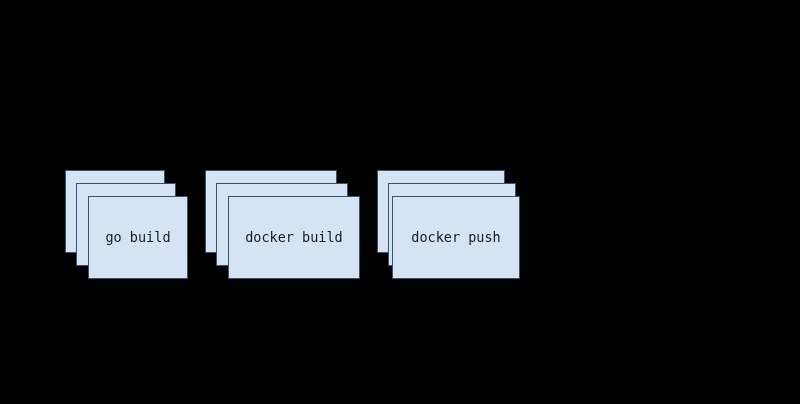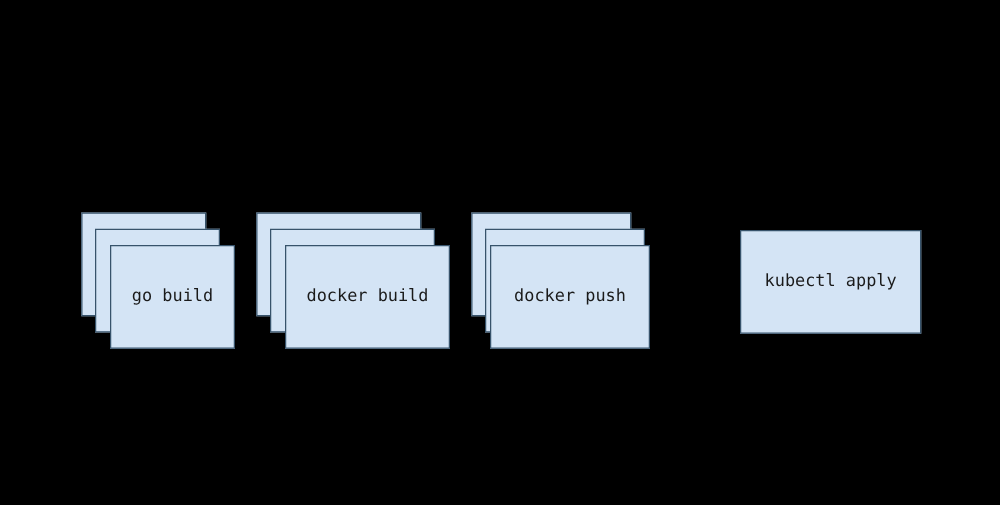--- a/index.html
+++ b/index.html
@@ -108,17 +108,14 @@
       <span class="box-label" style="color: rgb(26, 26, 26);">docker push</span>
     </div>
     <div class="box layer-back" style="left: 388px; top: 183px; width: 128px; height: 83px; background: rgb(212, 228, 245); border-color: rgb(55, 83, 107);">
       <span class="box-label" style="color: rgb(26, 26, 26);">docker push</span>
     </div>
     <div class="box" style="left: 392px; top: 196px; width: 128px; height: 83px; background: rgb(212, 228, 245); border-color: rgb(55, 83, 107);">
       <span class="box-label" style="color: rgb(26, 26, 26);">docker push</span>
     </div>
   </div>
 
-  <div class="box" style="left: 592px; top: 184px; width: 145px; height: 83px; background: rgb(212, 228, 245); border-color: rgb(55, 83, 107);">
-    <span class="box-label" style="color: rgb(26, 26, 26);">kubectl apply</span>
-  </div>
 
 </div>
 
 </body></html>

